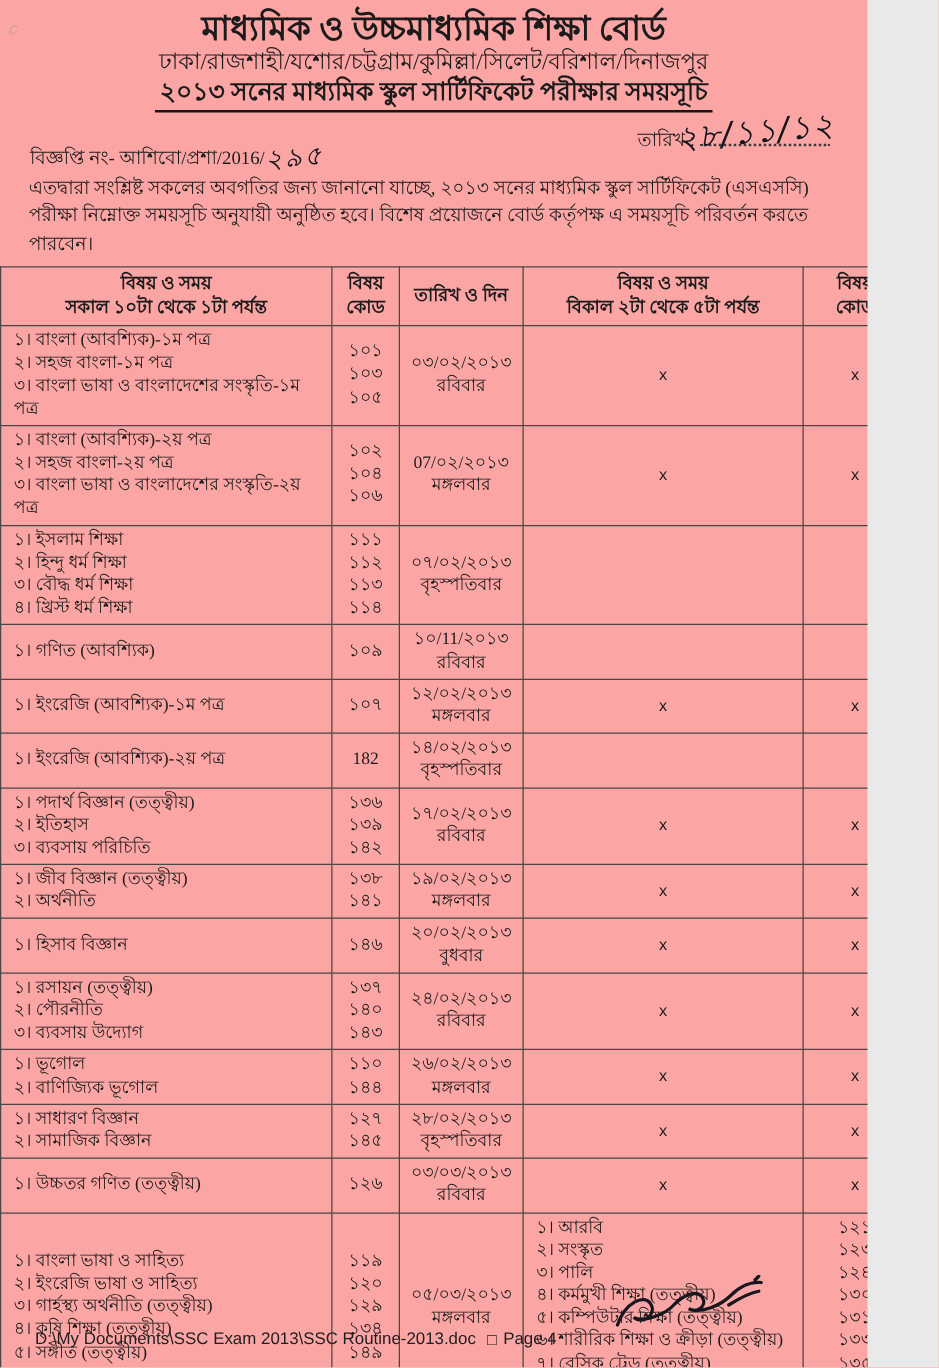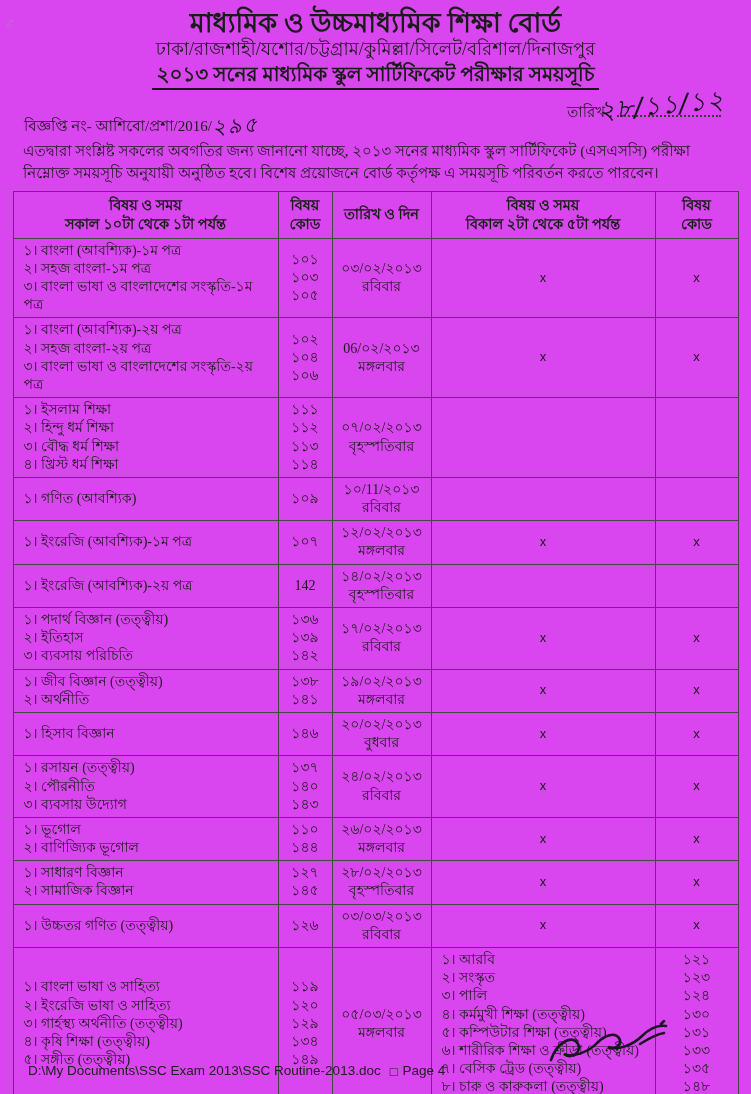--- a/index.html
+++ b/index.html
@@ -1,20 +1,20 @@
 <!DOCTYPE html>
 <html><head>
 <meta charset="utf-8">
 <style>
   * { box-sizing: border-box; }
   html,body { margin:0; padding:0; }
   body { width:751px; height:1094px; background:#e9e9e9; }
   .page {
-    position:relative; width:751px; height:1094px; overflow:hidden;
-    background:#d946ef;
+    position:relative; width:694px; height:1094px; overflow:hidden;
+    background:#fca5a5;
     font-family:"Liberation Serif","DejaVu Serif",serif;
     color:#1b1b1b;
   }
   .scan-artifact { position:absolute; left:5px; top:16px; opacity:.45; }
 
   .hdr { text-align:center; }
   .board-title { padding-top:7px; font-size:27px; font-weight:bold; line-height:1.2; }
   .boards-line { font-size:18px; line-height:1.2; }
   .schedule-title {
     display:inline-block; font-size:20px; font-weight:bold;
@@ -114,21 +114,21 @@
         <td class="c-x">x</td>
         <td class="c-x">x</td>
       </tr>
       <tr>
         <td class="c-subj">১। বাংলা (আবশ্যিক)-২য় পত্র
 ২। সহজ বাংলা-২য় পত্র
 ৩। বাংলা ভাষা ও বাংলাদেশের সংস্কৃতি-২য় পত্র</td>
         <td class="c-code">১০২
 ১০৪
 ১০৬</td>
-        <td class="c-date">06/০২/২০১৩
+        <td class="c-date">07/০২/২০১৩
 মঙ্গলবার</td>
         <td class="c-x">x</td>
         <td class="c-x">x</td>
       </tr>
       <tr>
         <td class="c-subj">১। ইসলাম শিক্ষা
 ২। হিন্দু ধর্ম শিক্ষা
 ৩। বৌদ্ধ ধর্ম শিক্ষা
 ৪। খ্রিস্ট ধর্ম শিক্ষা</td>
         <td class="c-code">১১১
@@ -151,21 +151,21 @@
       <tr>
         <td class="c-subj">১। ইংরেজি (আবশ্যিক)-১ম পত্র</td>
         <td class="c-code">১০৭</td>
         <td class="c-date">১২/০২/২০১৩
 মঙ্গলবার</td>
         <td class="c-x">x</td>
         <td class="c-x">x</td>
       </tr>
       <tr>
         <td class="c-subj">১। ইংরেজি (আবশ্যিক)-২য় পত্র</td>
-        <td class="c-code">142</td>
+        <td class="c-code">182</td>
         <td class="c-date">১৪/০২/২০১৩
 বৃহস্পতিবার</td>
         <td class="c-x"></td>
         <td class="c-x"></td>
       </tr>
       <tr>
         <td class="c-subj">১। পদার্থ বিজ্ঞান (তত্ত্বীয়)
 ২। ইতিহাস
 ৩। ব্যবসায় পরিচিতি</td>
         <td class="c-code">১৩৬

